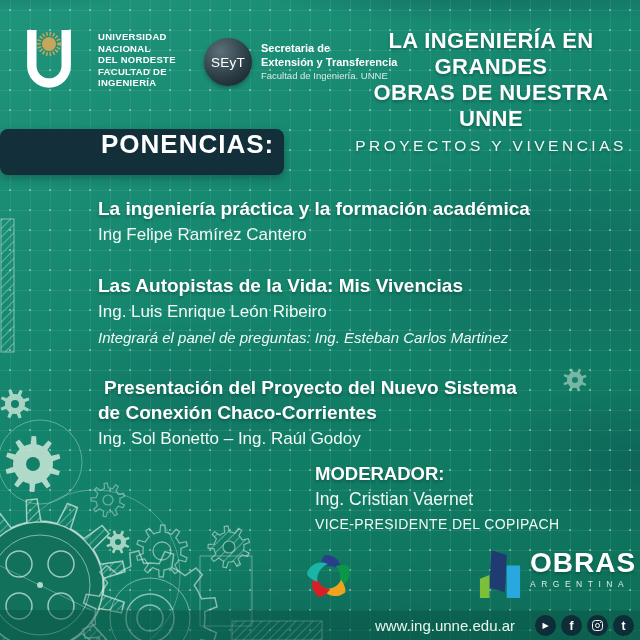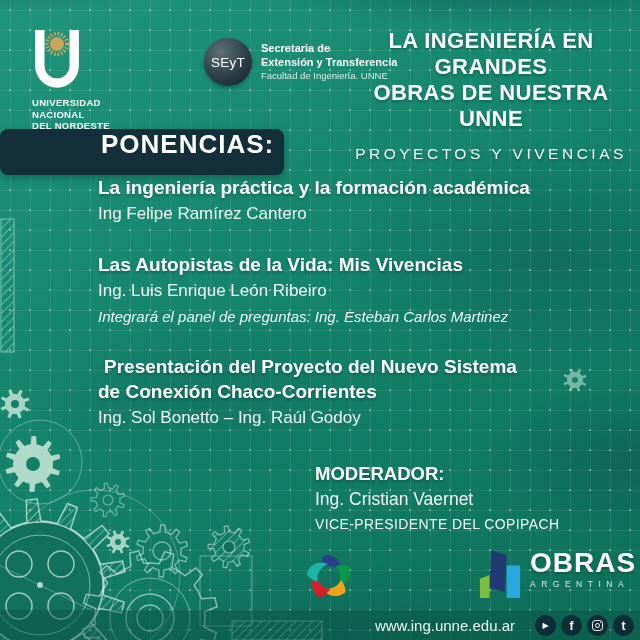--- a/index.html
+++ b/index.html
@@ -24,49 +24,49 @@
       radial-gradient(ellipse 260px 120px at 30% 62%, rgba(10,62,72,0.16), transparent 70%);
     background-size:20px 20px,20px 20px,20px 20px,100% 100%,100% 100%,100% 100%,100% 100%,100% 100%,100% 100%;
     background-position:0 0,0 10px,10px 0,0 0,0 0,0 0,0 0,0 0,0 0;
     background-repeat:repeat,repeat,repeat,no-repeat,no-repeat,no-repeat,no-repeat,no-repeat,no-repeat;
   }
   .deco{ position:absolute; inset:0; z-index:2; pointer-events:none; }
   .layer{ position:absolute; z-index:3; }
   .tsh{ text-shadow:0 2px 3px rgba(4,38,34,0.35); }
 
   
-  .unne{ left:32px; top:27px; display:flex; gap:4px; align-items:flex-start;flex-direction:column; }
+  .unne{ left:24px; top:27px; display:flex; gap:24px; align-items:flex-start; }
   .unne-text{ font-weight:bold; font-size:9.5px; line-height:11.6px; letter-spacing:0.3px; padding-top:4px; }
   .seyt{ left:164px; top:38px; display:flex; gap:9px; align-items:center; }
   .seyt-badge{
     width:48px; height:48px; border-radius:50%; flex:0 0 auto;
     background:radial-gradient(circle at 35% 28%, #5d7078, #2c3e46 55%, #141f26 100%);
     display:flex; align-items:center; justify-content:center;
     font-size:13.5px; color:#fff; letter-spacing:0.3px;
     box-shadow:0 2px 4px rgba(0,0,0,0.3);
     margin-left:40px;
   }
   .seyt-l1,.seyt-l2{ font-weight:bold; font-size:11px; line-height:13.5px; }
   .seyt-l3{ font-size:9.5px; line-height:13px; color:#d9ece6; }
 
   .event-title{ left:352px; top:28px; width:278px; text-align:center; }
   .event-title .big{ font-weight:bold; font-size:22px; line-height:26px; letter-spacing:0.4px; }
-  .event-title .techno{ margin-top:13px; font-size:15.5px; letter-spacing:3.5px; color:#f2fbf7; font-weight:normal; }
+  .event-title .techno{ margin-top:5px; font-size:15.5px; letter-spacing:3.5px; color:#f2fbf7; font-weight:normal; }
 
   
   .banner{
     left:0; top:129px; width:284px; height:46px; background:#122f3a;
     display:flex; align-items:flex-start; padding-left:101px;
     box-shadow:0 3px 8px rgba(0,0,0,0.28);
     border-radius:8px;
   }
   .banner-label{ font-weight:bold; font-size:26px; letter-spacing:1px; }
 
   
-  .talks{ left:98px; top:175px; width:528px; }
+  .talks{ left:98px; top:196px; width:528px; }
   .talk{ margin-bottom:25px; }
   .talk-title{ font-weight:bold; font-size:19px; line-height:25px; }
   .talk-title.indent{ padding-left:6px; }
   .talk-speaker{ font-size:17px; line-height:27px; color:#f2faf6; }
   .talk-note{ font-style:italic; font-size:15px; line-height:25px; color:#f2faf6; }
 
   
   .moderator{ left:315px; top:461px; }
   .mod-label{ font-weight:bold; font-size:18.5px; line-height:25px; }
   .mod-name{ font-size:17.5px; line-height:26px; color:#f2faf6; }

